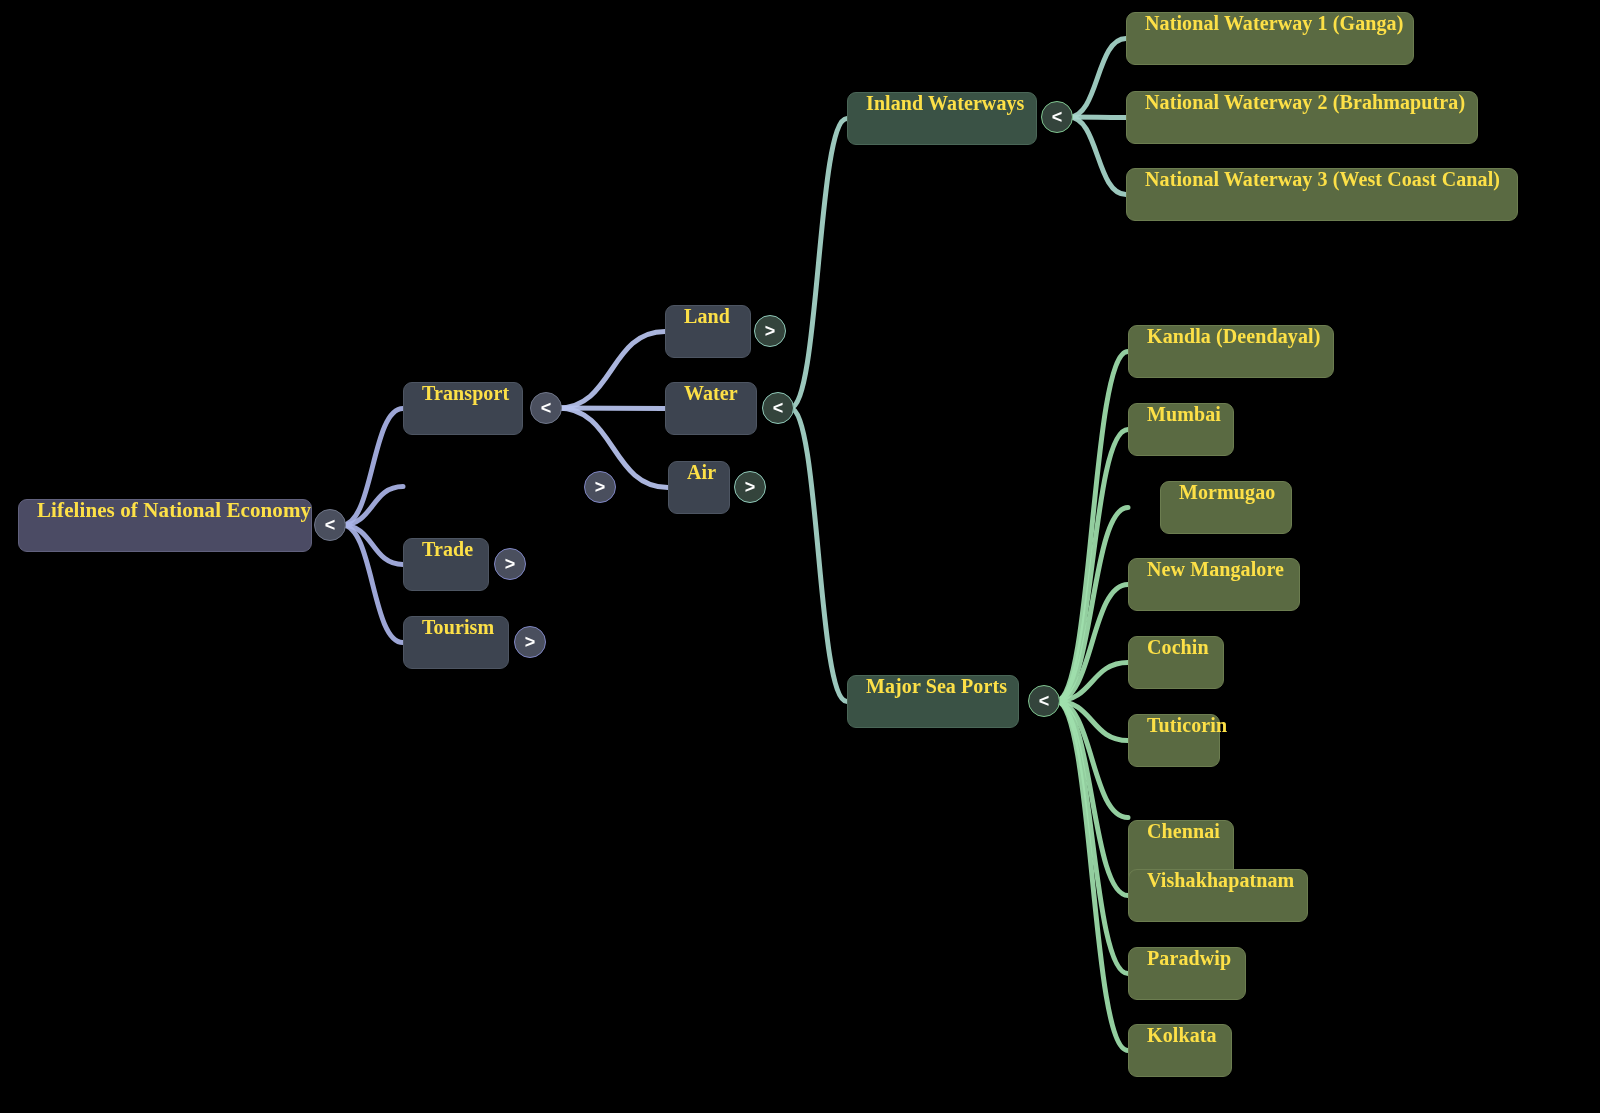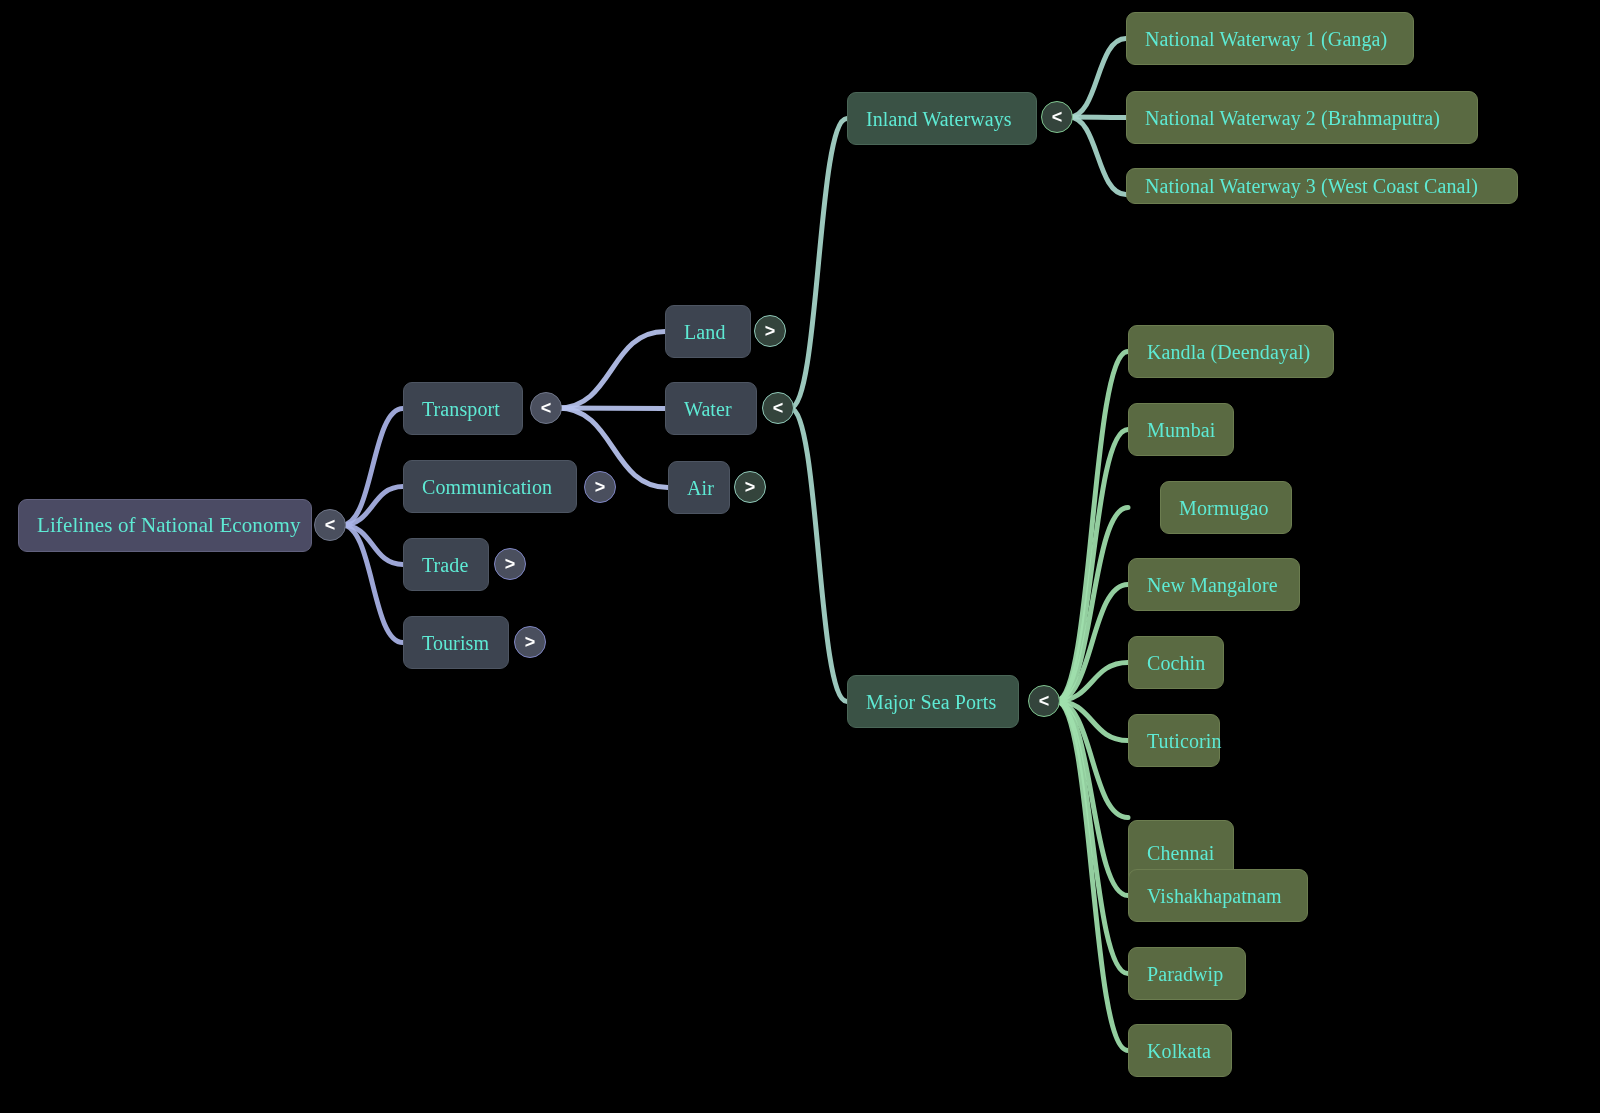--- a/index.html
+++ b/index.html
@@ -20,29 +20,29 @@
     position: absolute;
     left: 0;
     top: 0;
     width: 1600px;
     height: 1113px;
     pointer-events: none;
   }
   .node {
     position: absolute;
     display: flex;
-    align-items: center;
     box-sizing: border-box;
     border-radius: 9px;
-    color: #5eead4;
+    color: #fde047;
     font-size: 20px;
     line-height: 1;
     padding: 0 18px;
     white-space: nowrap;
     letter-spacing: 0.1px;
+    font-weight: bold;
   }
   .node-root {
     background: #4b4b64;
     border: 1px solid #61617d;
     font-size: 21px;
   }
   .node-l1 {
     background: #3d4450;
     border: 1px solid #4d5562;
   }
@@ -116,23 +116,20 @@
       <path d="M 1056 701 C 1093.44 701, 1090.56 1050.5, 1128 1050.5" fill="none" stroke="#9fe0ac" stroke-width="5" stroke-linecap="round" opacity="0.92"></path>
     </svg>
 <div class="node node-root" style="left: 18px; top: 499px; width: 294px; height: 53px;">
       <span>Lifelines of National Economy</span>
     </div>
     <div class="toggle toggle-slate" style="left: 314px; top: 509px;">&lt;</div>
     <div class="node node-l1" style="left: 403px; top: 382px; width: 120px; height: 53px;">
       <span>Transport</span>
     </div>
     <div class="toggle toggle-slate" style="left: 530px; top: 392px;">&lt;</div>
-    <div class="node node-l1" style="left: 403px; top: 460px; width: 174px; height: 53px;">
-      <span>Communication</span>
-    </div>
     <div class="toggle toggle-purple" style="left: 584px; top: 471px;">&gt;</div>
     <div class="node node-l1" style="left: 403px; top: 538px; width: 86px; height: 53px;">
       <span>Trade</span>
     </div>
     <div class="toggle toggle-purple" style="left: 494px; top: 548px;">&gt;</div>
     <div class="node node-l1" style="left: 403px; top: 616px; width: 106px; height: 53px;">
       <span>Tourism</span>
     </div>
     <div class="toggle toggle-purple" style="left: 514px; top: 626px;">&gt;</div>
     <div class="node node-l1" style="left: 665px; top: 305px; width: 86px; height: 53px;">
@@ -154,21 +151,21 @@
     <div class="node node-l2" style="left: 847px; top: 675px; width: 172px; height: 53px;">
       <span>Major Sea Ports</span>
     </div>
     <div class="toggle toggle-green" style="left: 1028px; top: 685px;">&lt;</div>
     <div class="node node-l3" style="left: 1126px; top: 12px; width: 288px; height: 53px;">
       <span>National Waterway 1 (Ganga)</span>
     </div>
     <div class="node node-l3" style="left: 1126px; top: 91px; width: 352px; height: 53px;">
       <span>National Waterway 2 (Brahmaputra)</span>
     </div>
-    <div class="node node-l3" style="left: 1126px; top: 168px; width: 392px; height: 36px;">
+    <div class="node node-l3" style="left: 1126px; top: 168px; width: 392px; height: 53px;">
       <span>National Waterway 3 (West Coast Canal)</span>
     </div>
     <div class="node node-l3" style="left: 1128px; top: 325px; width: 206px; height: 53px;">
       <span>Kandla (Deendayal)</span>
     </div>
     <div class="node node-l3" style="left: 1128px; top: 403px; width: 106px; height: 53px;">
       <span>Mumbai</span>
     </div>
     <div class="node node-l3" style="left: 1160px; top: 481px; width: 132px; height: 53px;">
       <span>Mormugao</span>

